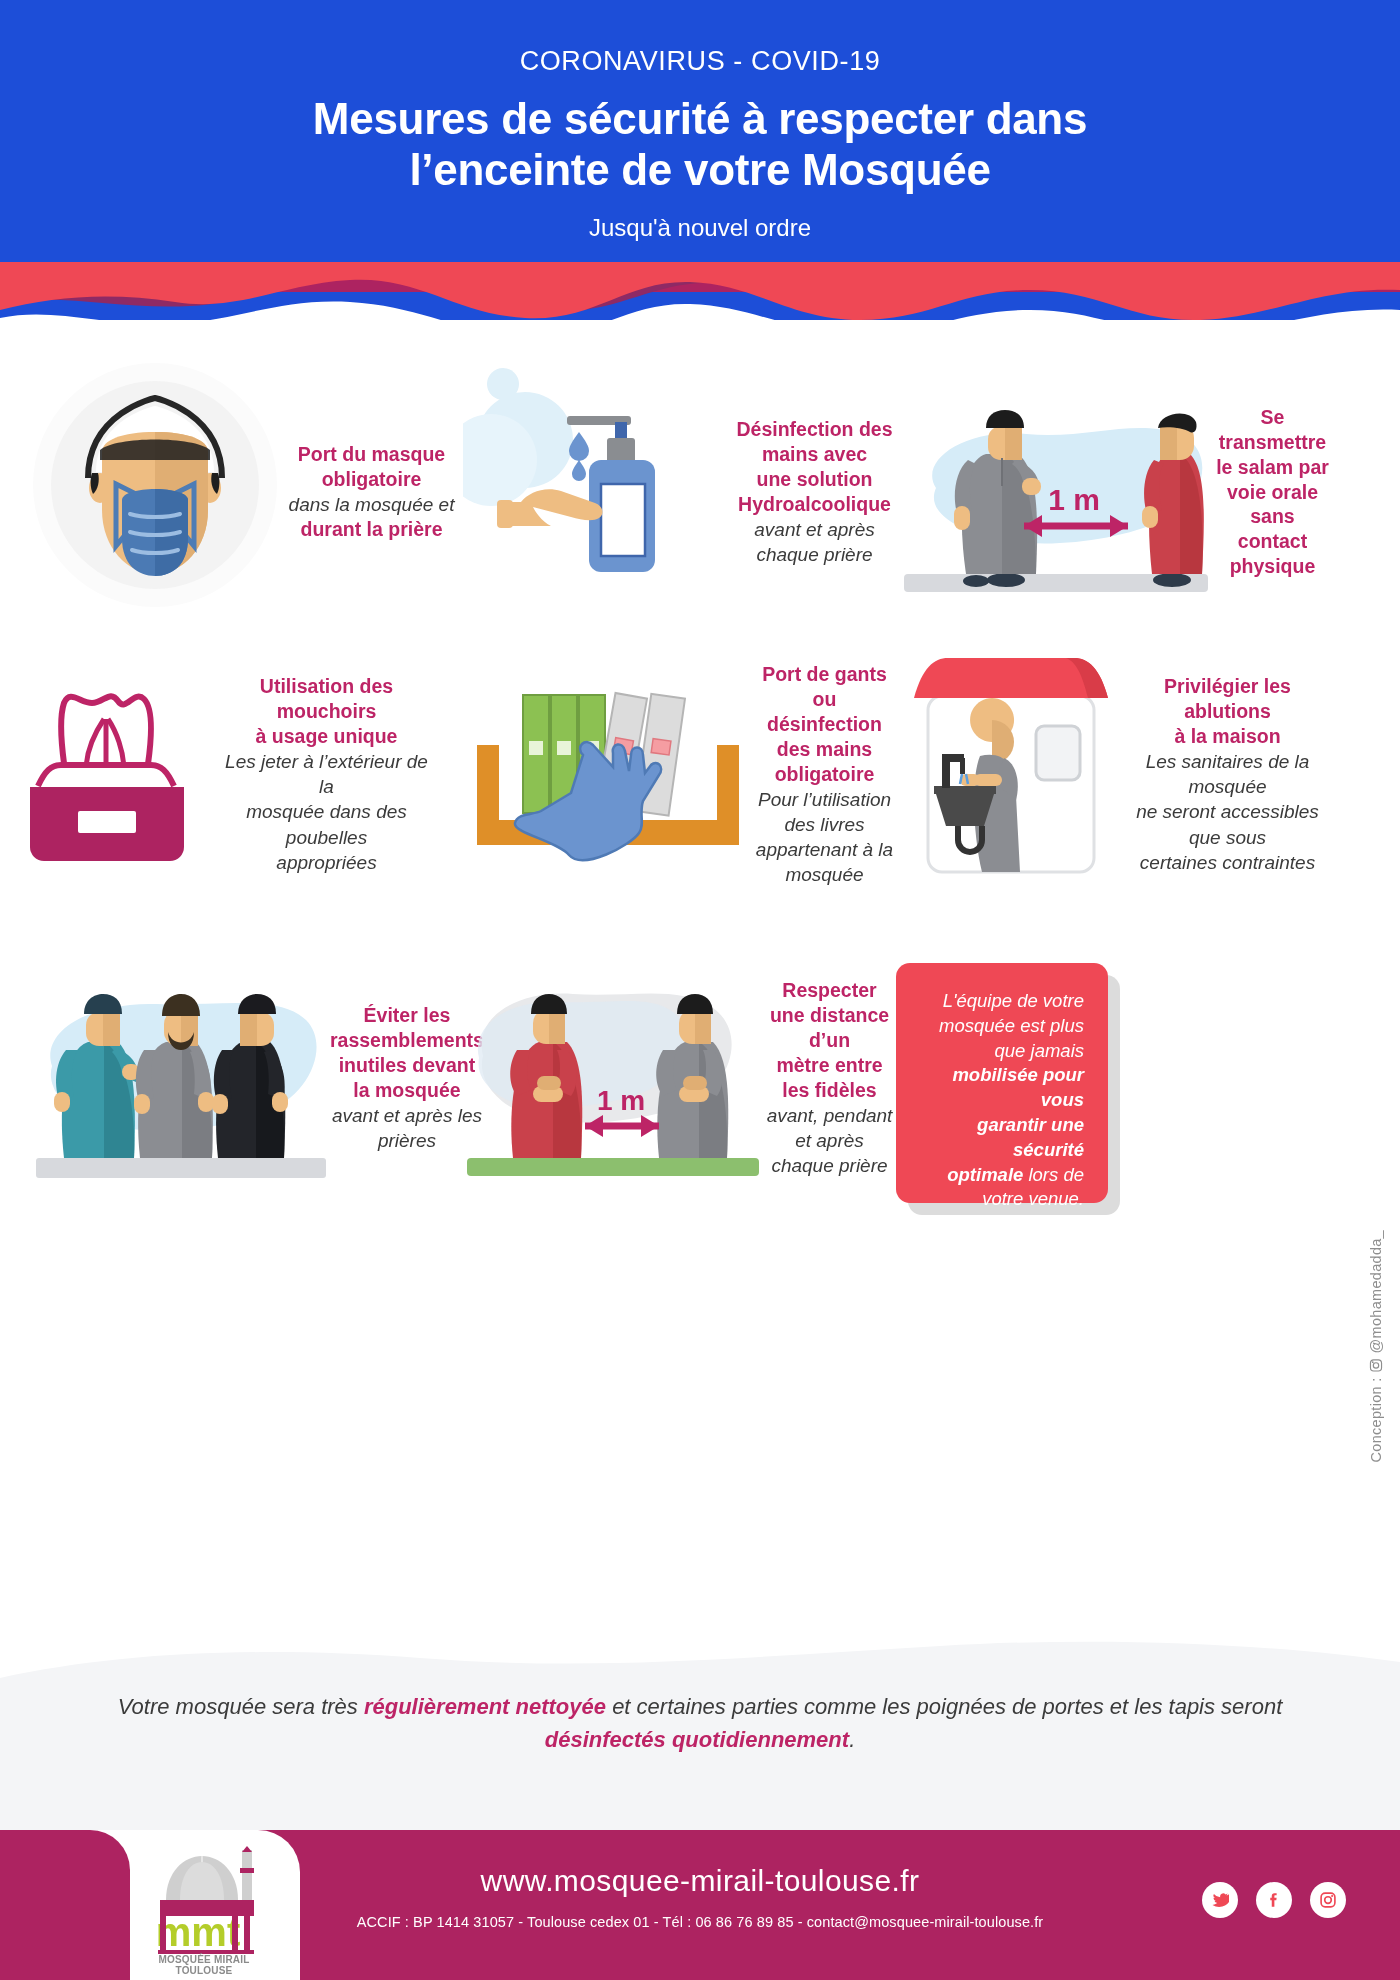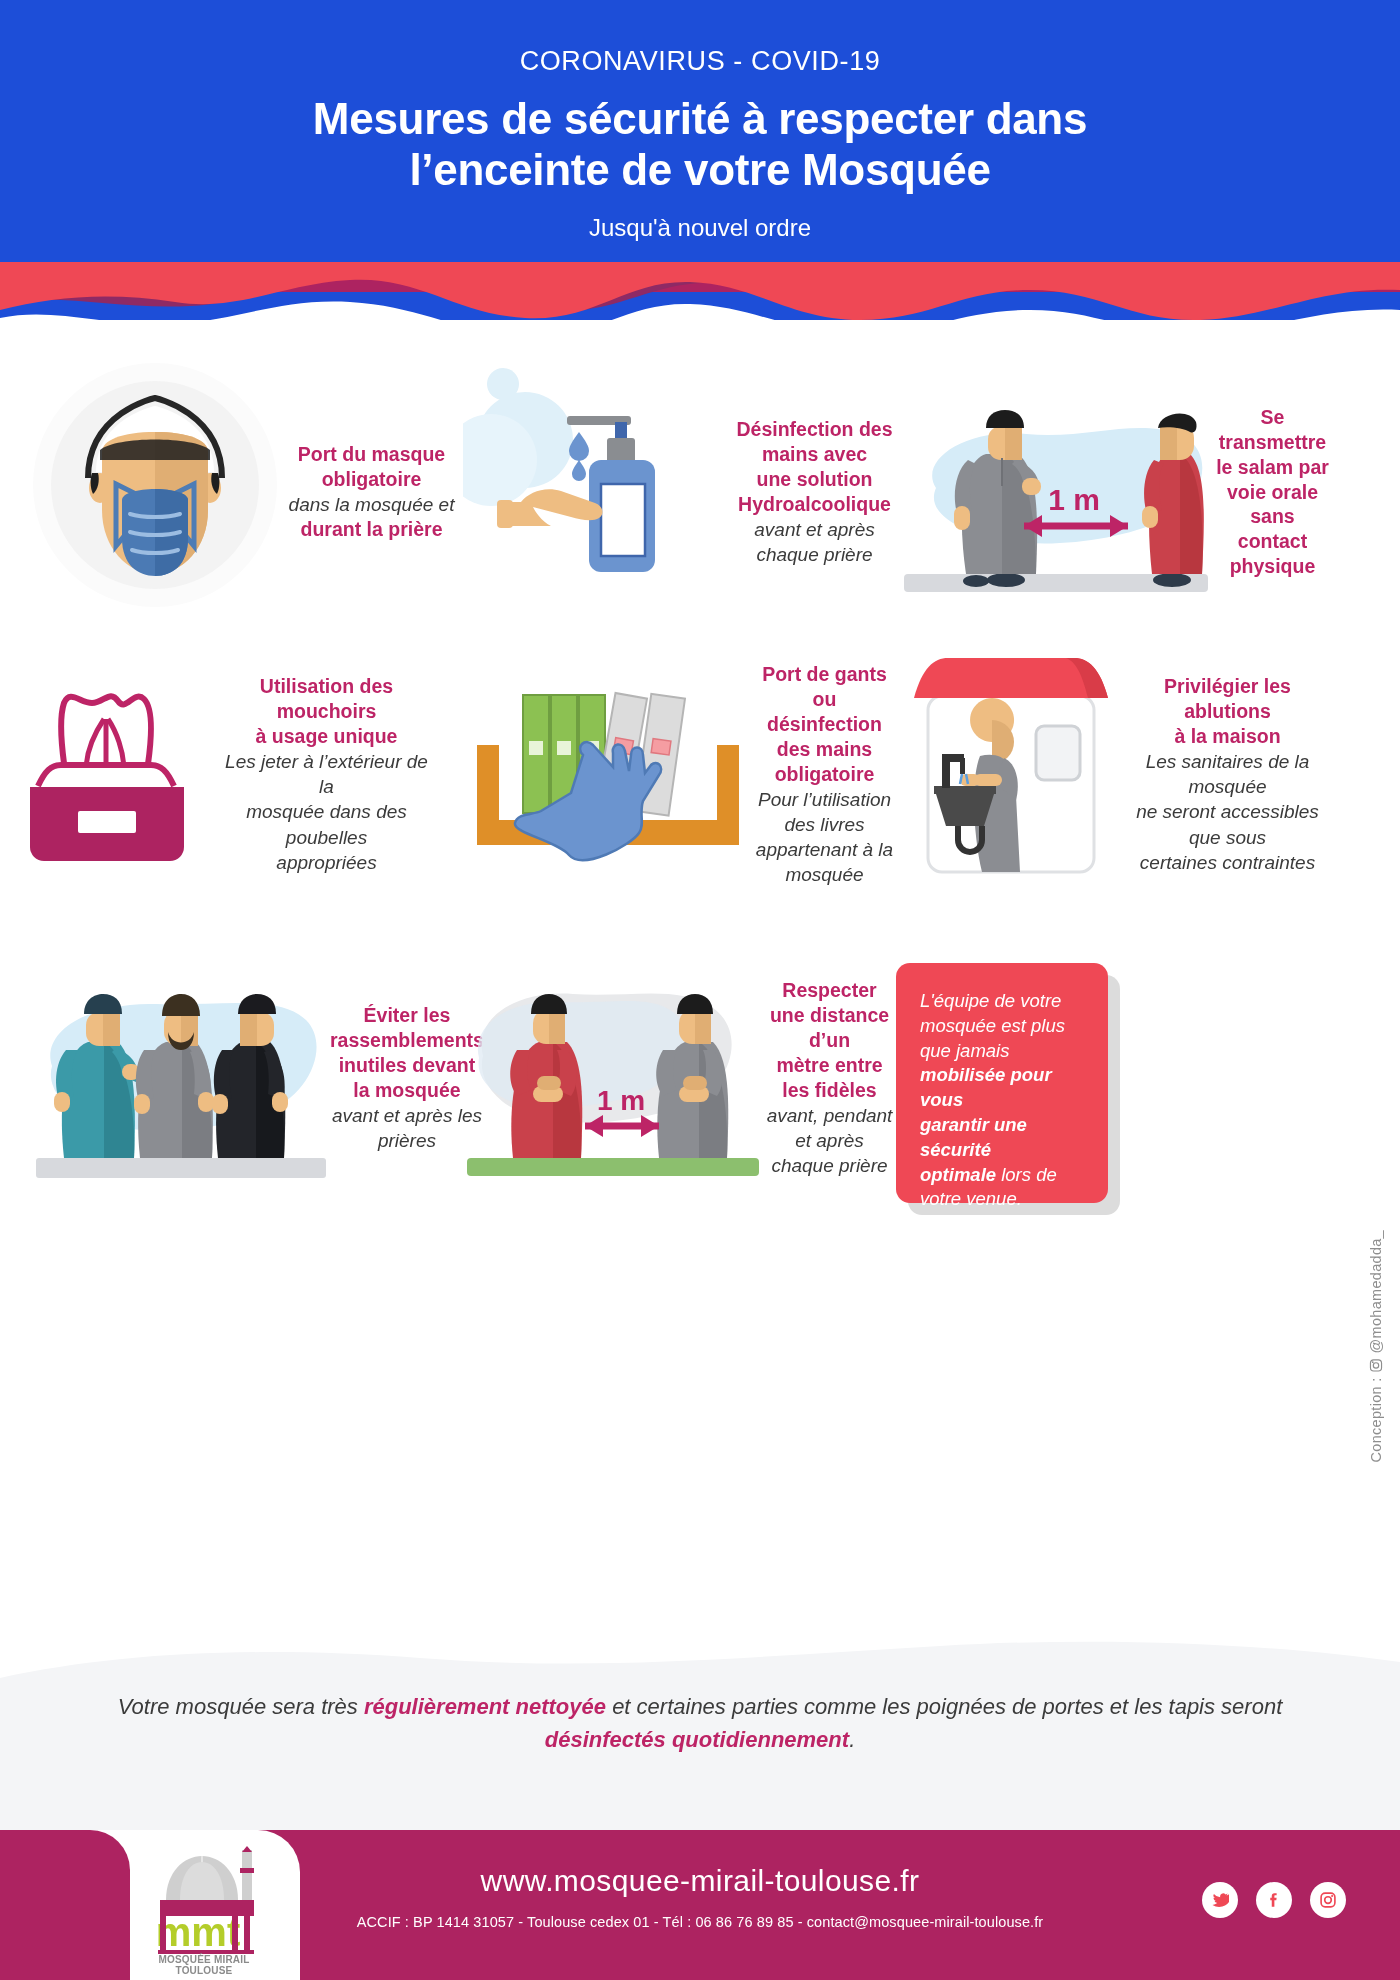--- a/index.html
+++ b/index.html
@@ -54,21 +54,21 @@
   
   .note-wrap { position: relative; width: 224px; height: 252px; margin-top: 36px; }
   .note-shadow {
     position: absolute; left: 12px; top: 12px; width: 212px; height: 240px;
     background: #dcdcdc; border-radius: 14px;
   }
   .note-card {
     position: absolute; left: 0; top: 0; width: 212px; height: 240px;
     background: #ef4855; border-radius: 14px; padding: 26px 24px;
   }
-  .note-text { color: #fff; font-style: italic; font-size: 18.5px; line-height: 1.34; }
+  .note-text { color: #fff; font-style: italic; font-size: 18.5px; line-height: 1.34; text-align: right; }
   .note-text b { font-weight: 700; font-style: italic; }
 
   
   .credit {
     position: absolute; right: 16px; top: 1230px;
     writing-mode: vertical-rl; transform: rotate(180deg);
     color: #8e8e8e; font-size: 14.5px; letter-spacing: 0.3px;
     display: flex; align-items: center; gap: 5px;
   }
   .credit .ig-glyph { display:inline-block; transform: rotate(90deg); }

